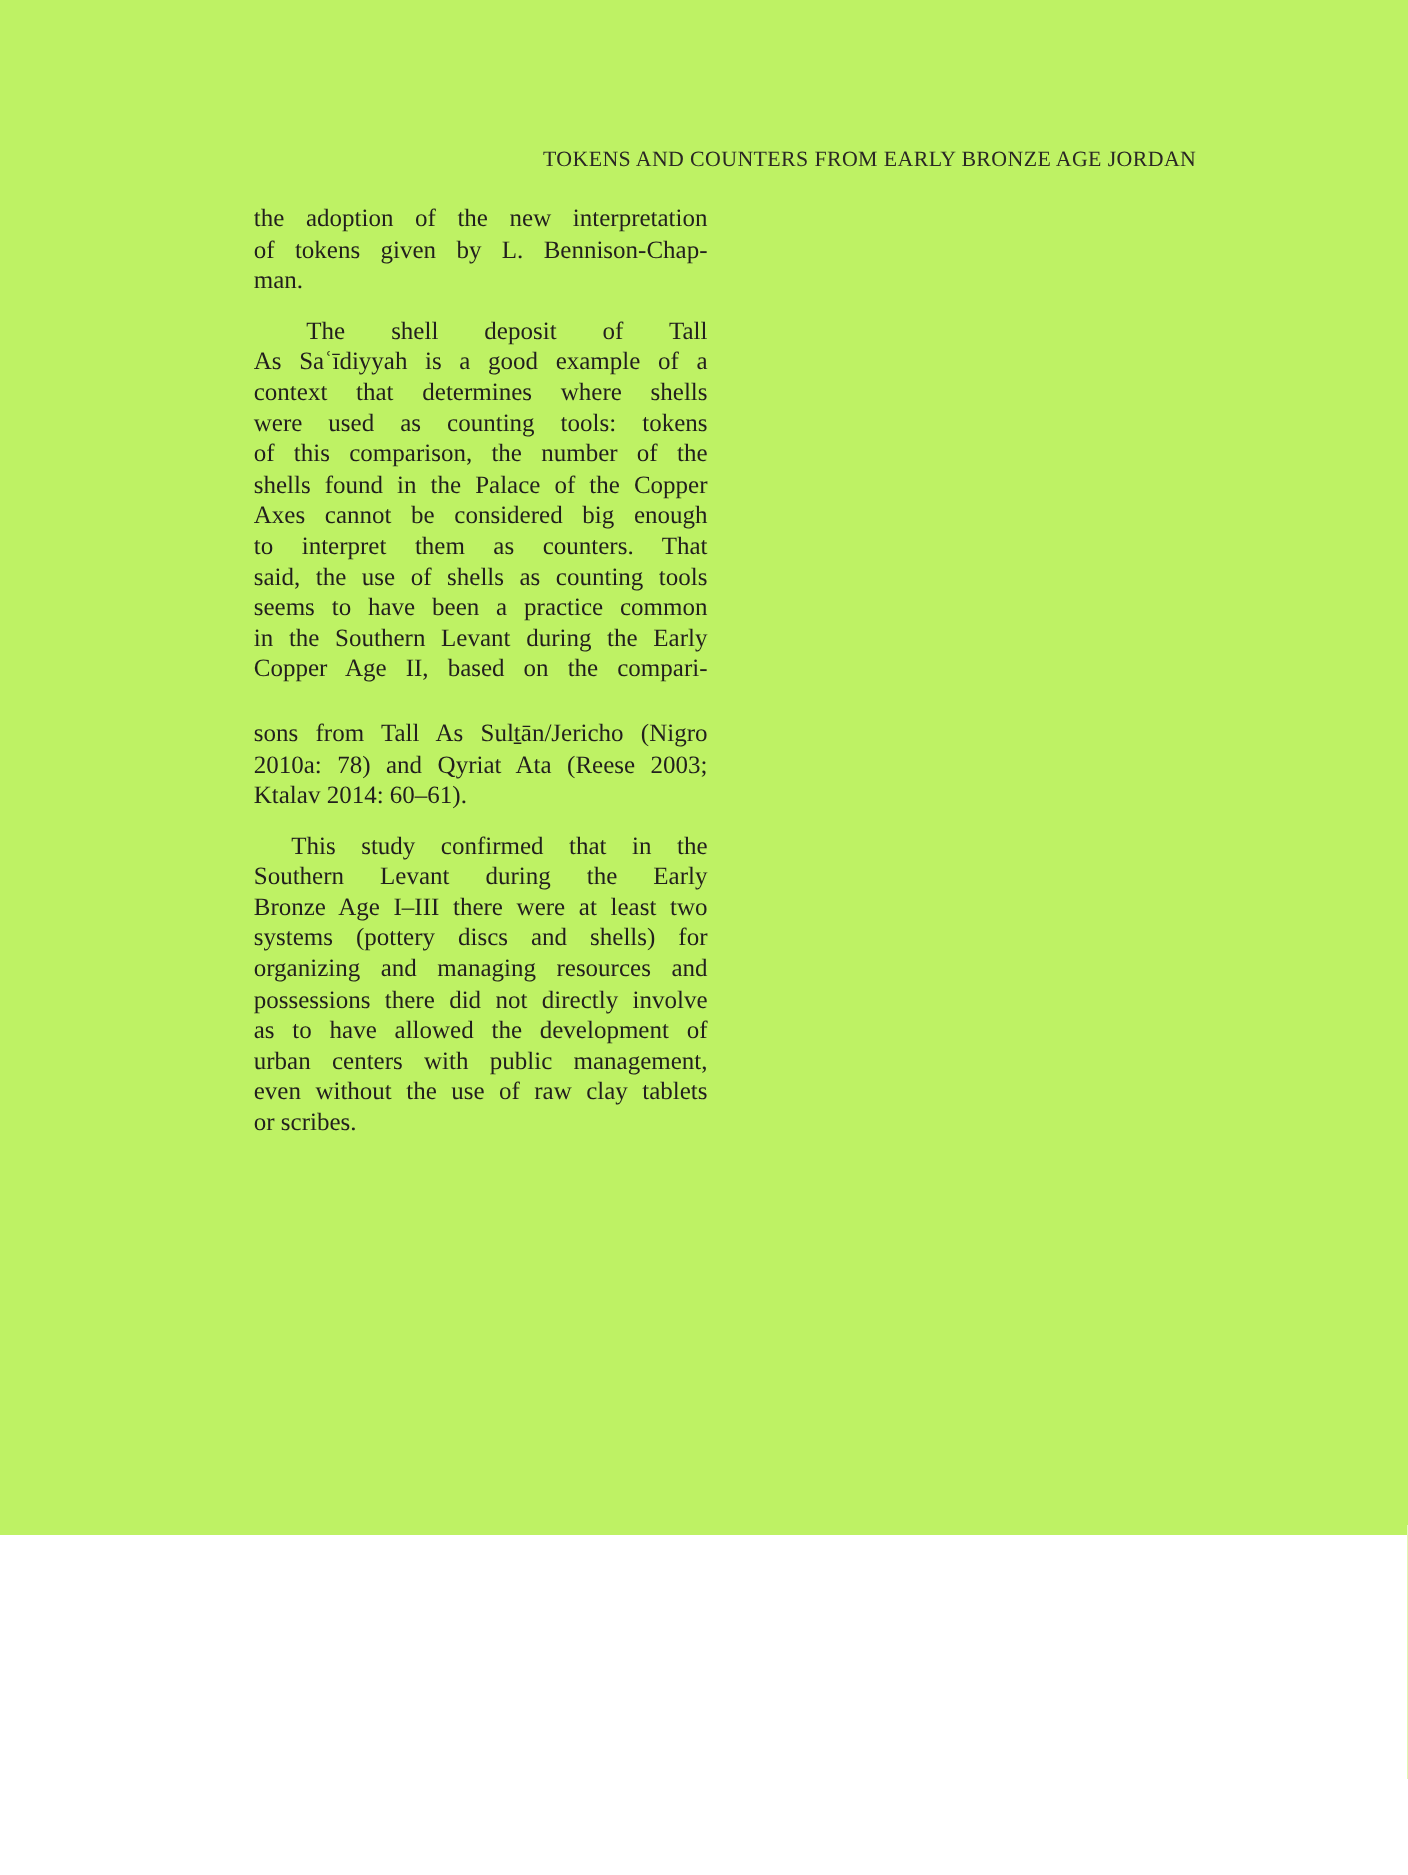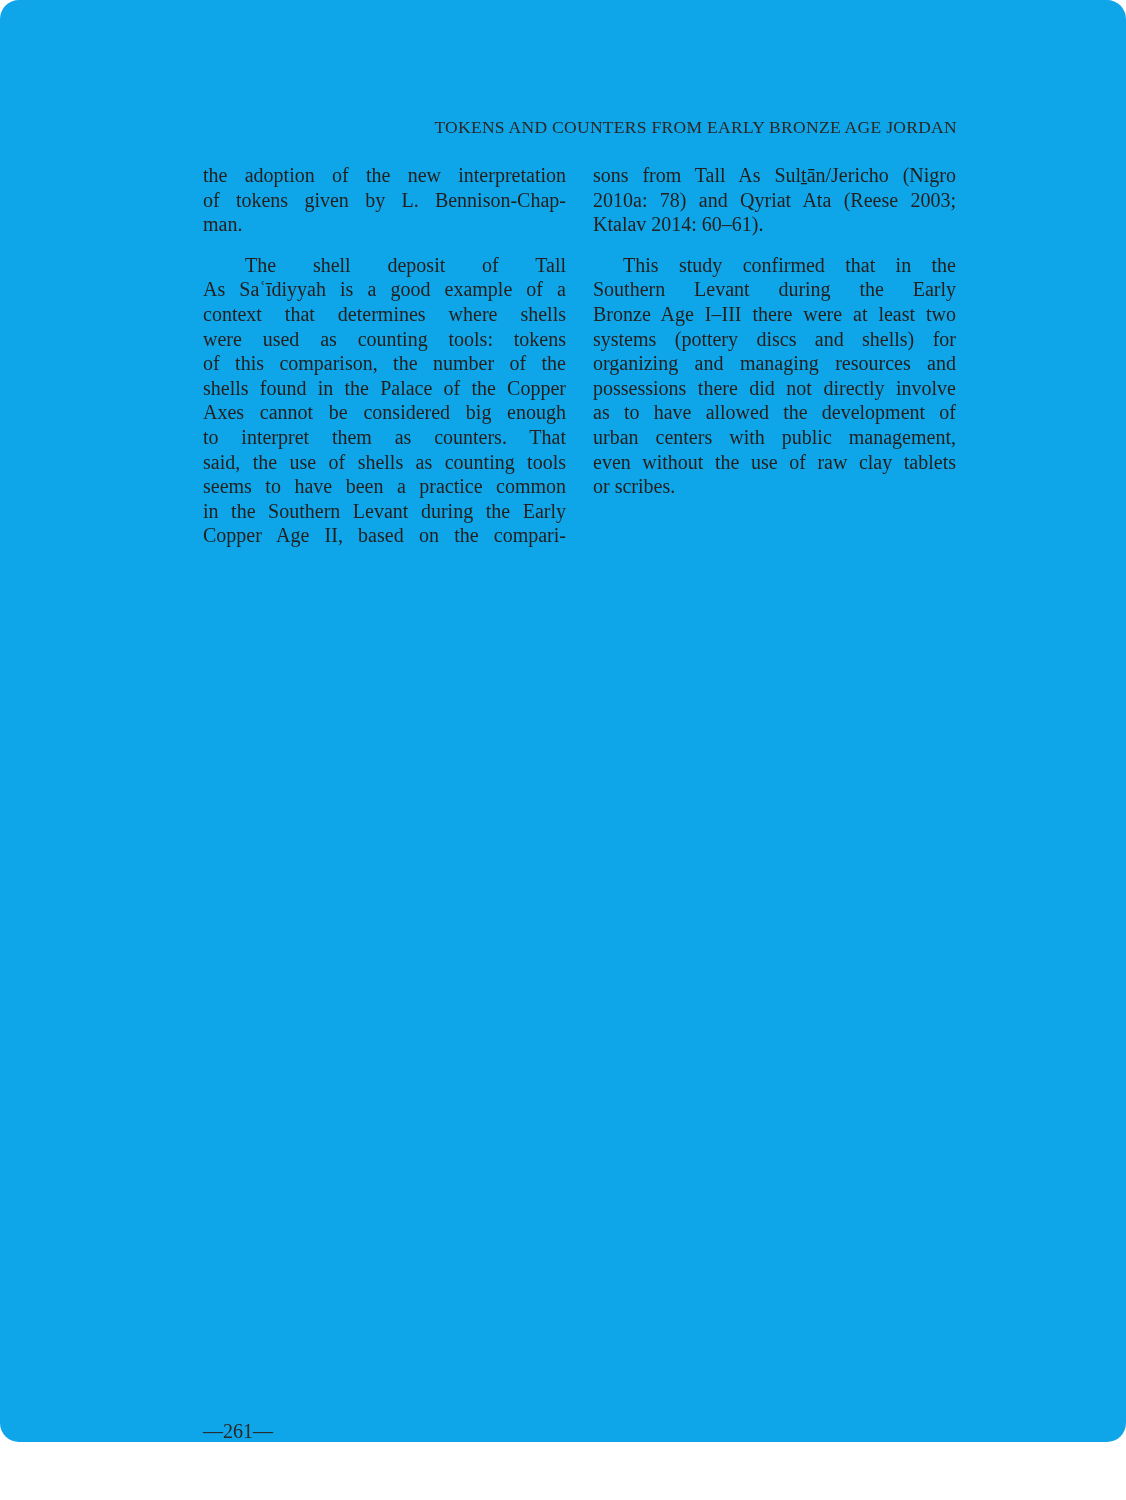--- a/index.html
+++ b/index.html
@@ -3,43 +3,43 @@
 <meta charset="utf-8">
 <style>
   html, body {
     margin: 0;
     padding: 0;
     background: #ffffff;
   }
   .page {
     position: relative;
     width: 1126px;
-    height: 1442px;
-    background: #0ea5e9;
+    height: 1228px;
+    background: #bef264;
     font-family: "Liberation Serif", "DejaVu Serif", serif;
     color: #221f1d;
     overflow: hidden;
-    border-radius: 19px;
   }
   .running-header {
     position: absolute;
     top: 117px;
     right: 169px;
     font-size: 17.5px;
     letter-spacing: 0.3px;
     white-space: nowrap;
     color: #2a2724;
   }
   .text-columns {
     position: absolute;
     left: 203px;
     top: 163px;
     width: 753px;
     display: flex;
     gap: 27px;
+    flex-direction: column;
   }
   .column {
     width: 363px;
     font-size: 20px;
     line-height: 24.6px;
   }
   .line {
     text-align: justify;
     text-align-last: justify;
     white-space: nowrap;

